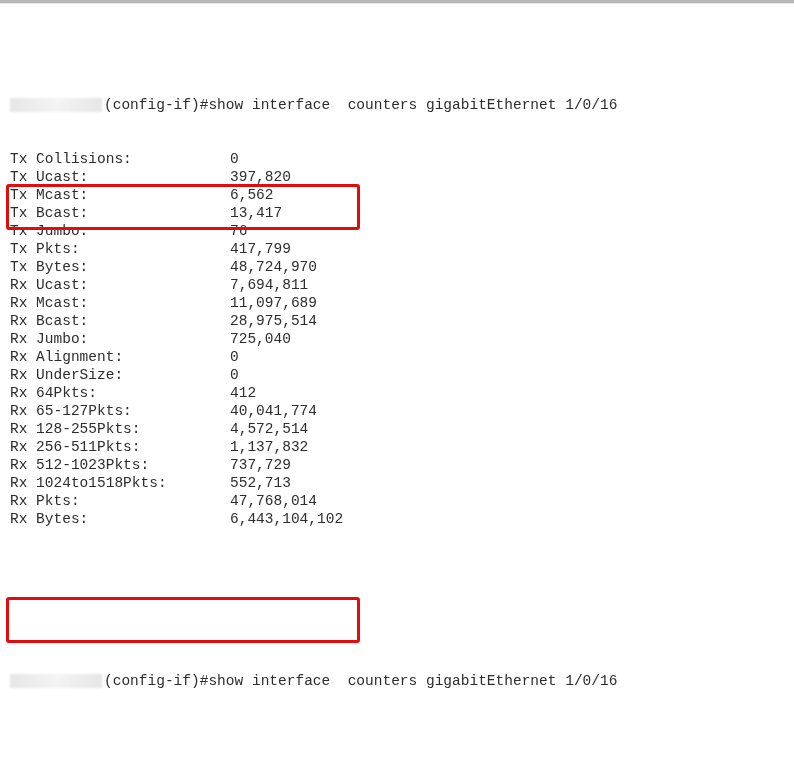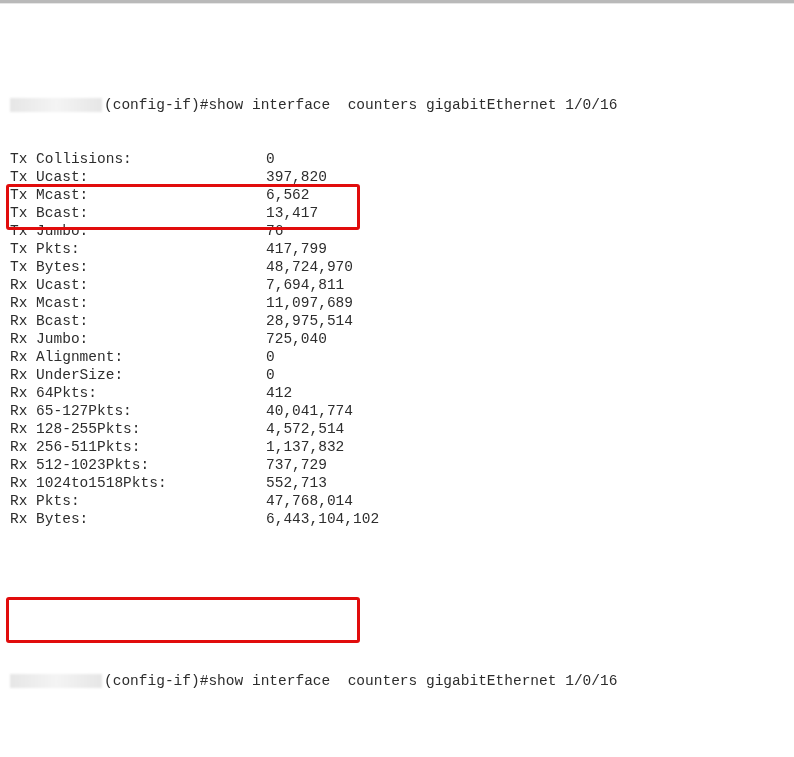--- a/index.html
+++ b/index.html
@@ -13,21 +13,21 @@
   .term {
     font-family: "Courier New", Courier, monospace;
     font-size: 14.5px;
     line-height: 18px;
     white-space: pre;
     color: #2d2d2d;
     padding: 6px 10px 0 10px;
     position: relative;
   }
   .line { display: block; }
-  .row { display: flex; gap: 36px; }
+  .row { display: flex; }
   .label { width: 220px; }
   .val { }
   .cmd-blur {
     display: inline-block;
     width: 92px;
     height: 14px;
     background: linear-gradient(90deg,#e6e6e6,#f4f4f4,#e6e6e6);
     filter: blur(1px);
     vertical-align: middle;
     margin-right: 2px;

